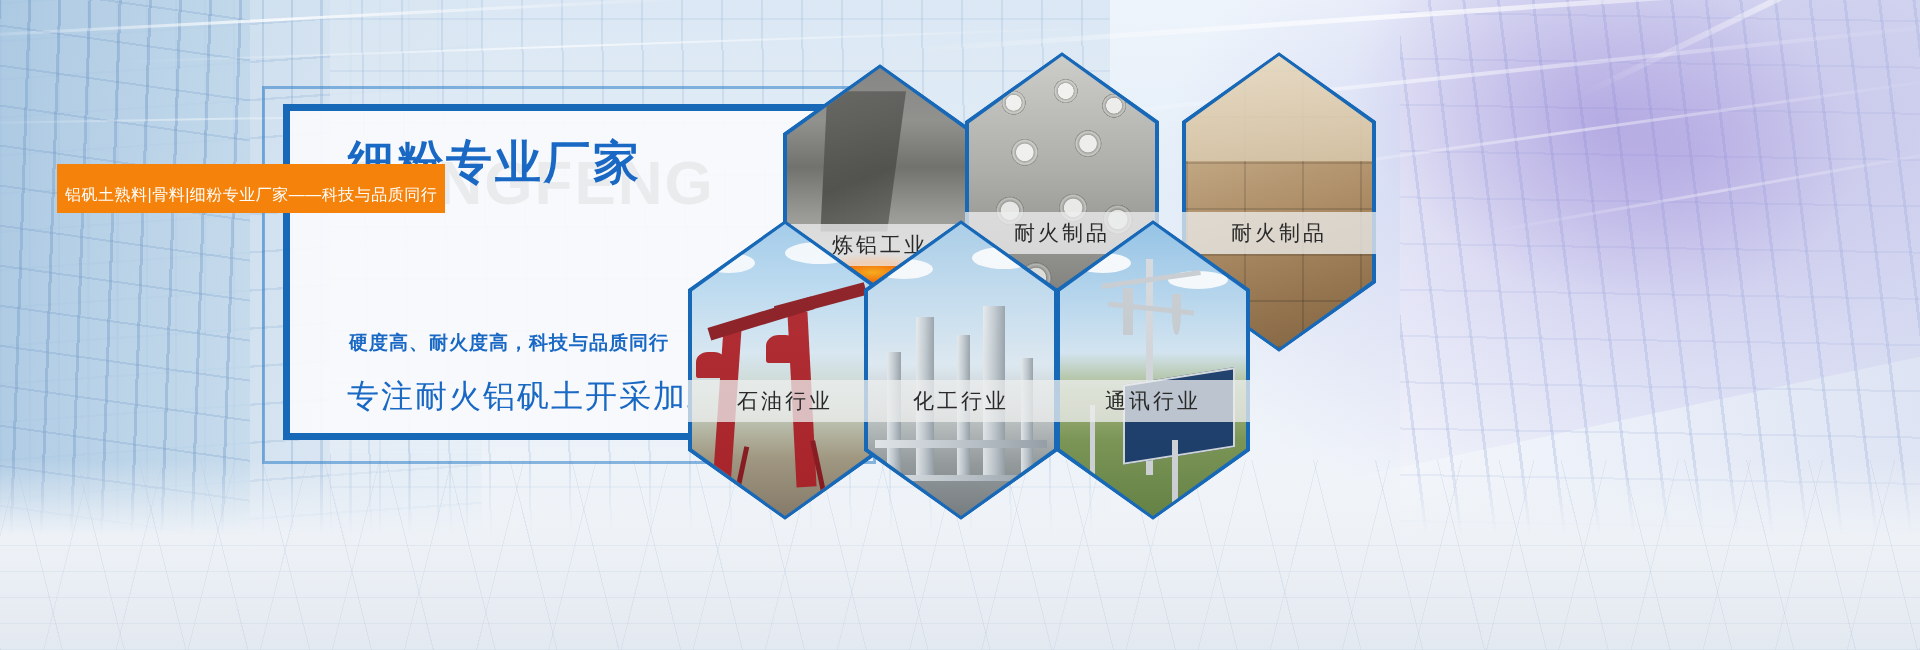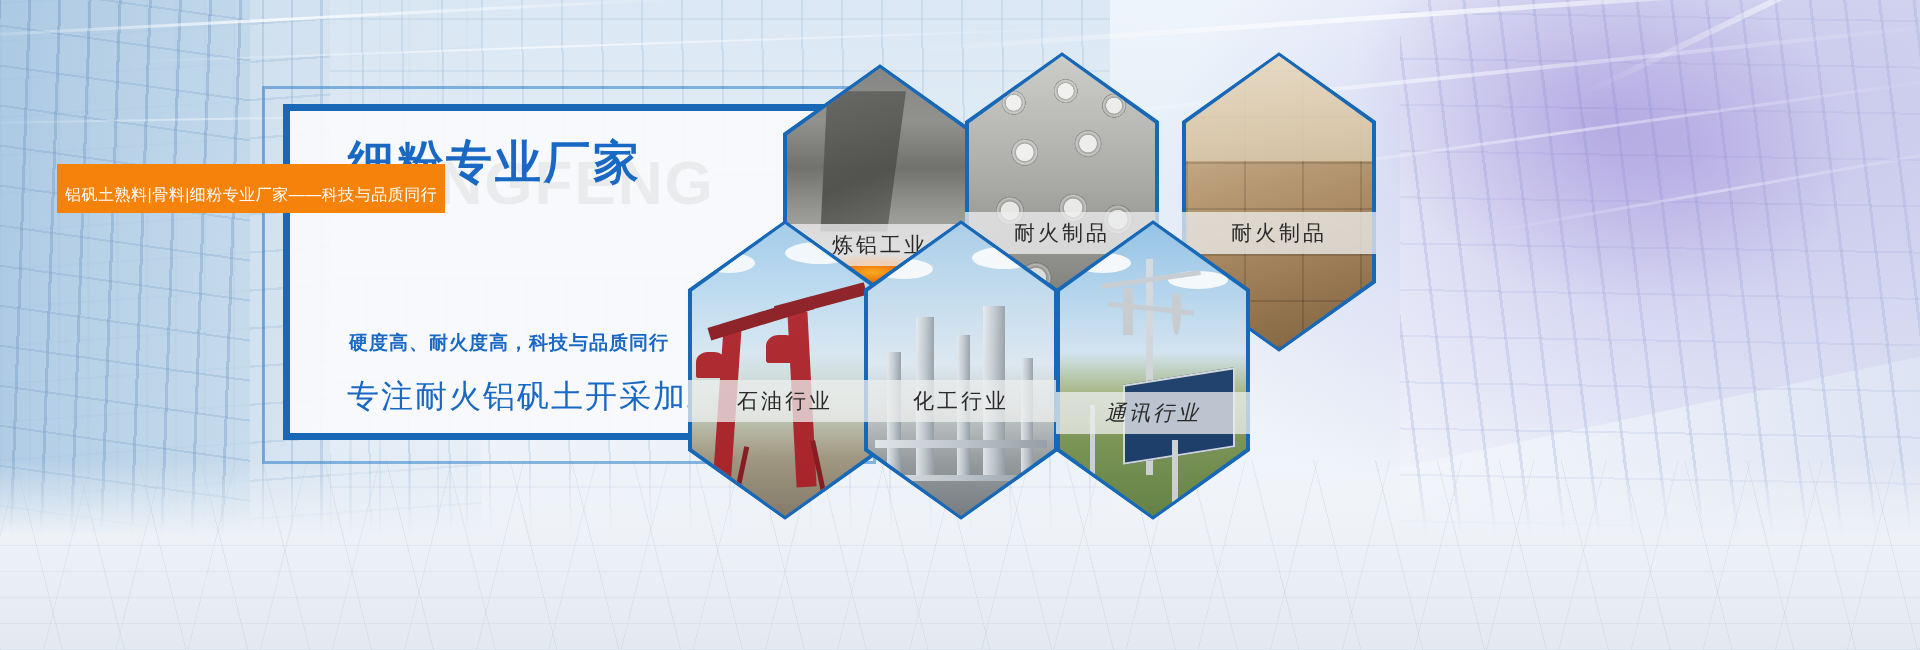--- a/index.html
+++ b/index.html
@@ -293,17 +293,17 @@
           <div class="arm" style="left:22%;top:18%;width:54%;height:5px;transform:rotate(-8deg);"></div>
           <div class="arm" style="left:26%;top:28%;width:46%;height:5px;transform:rotate(6deg);"></div>
           <div class="arm" style="left:34%;top:22%;width:10px;height:16%;"></div>
           <div class="arm" style="left:60%;top:24%;width:9px;height:14%;border-radius:0 0 50% 50%;"></div>
           <div class="panel-solar" style="left:34%;top:52%;width:58%;height:26%;"></div>
           <div class="mast" style="left:60%;top:74%;width:6px;height:22%;"></div>
           <div class="mast" style="left:16%;top:62%;width:5px;height:34%;"></div>
         </div>
         <div class="hex-shade"></div>
       </div>
-      <div class="hex-label" style="top:172px;font-style:italic;">通讯行业</div>
+      <div class="hex-label" style="top:160px;">通讯行业</div>
     </div>
 
   </div>
 </div>
 
 </body></html>

